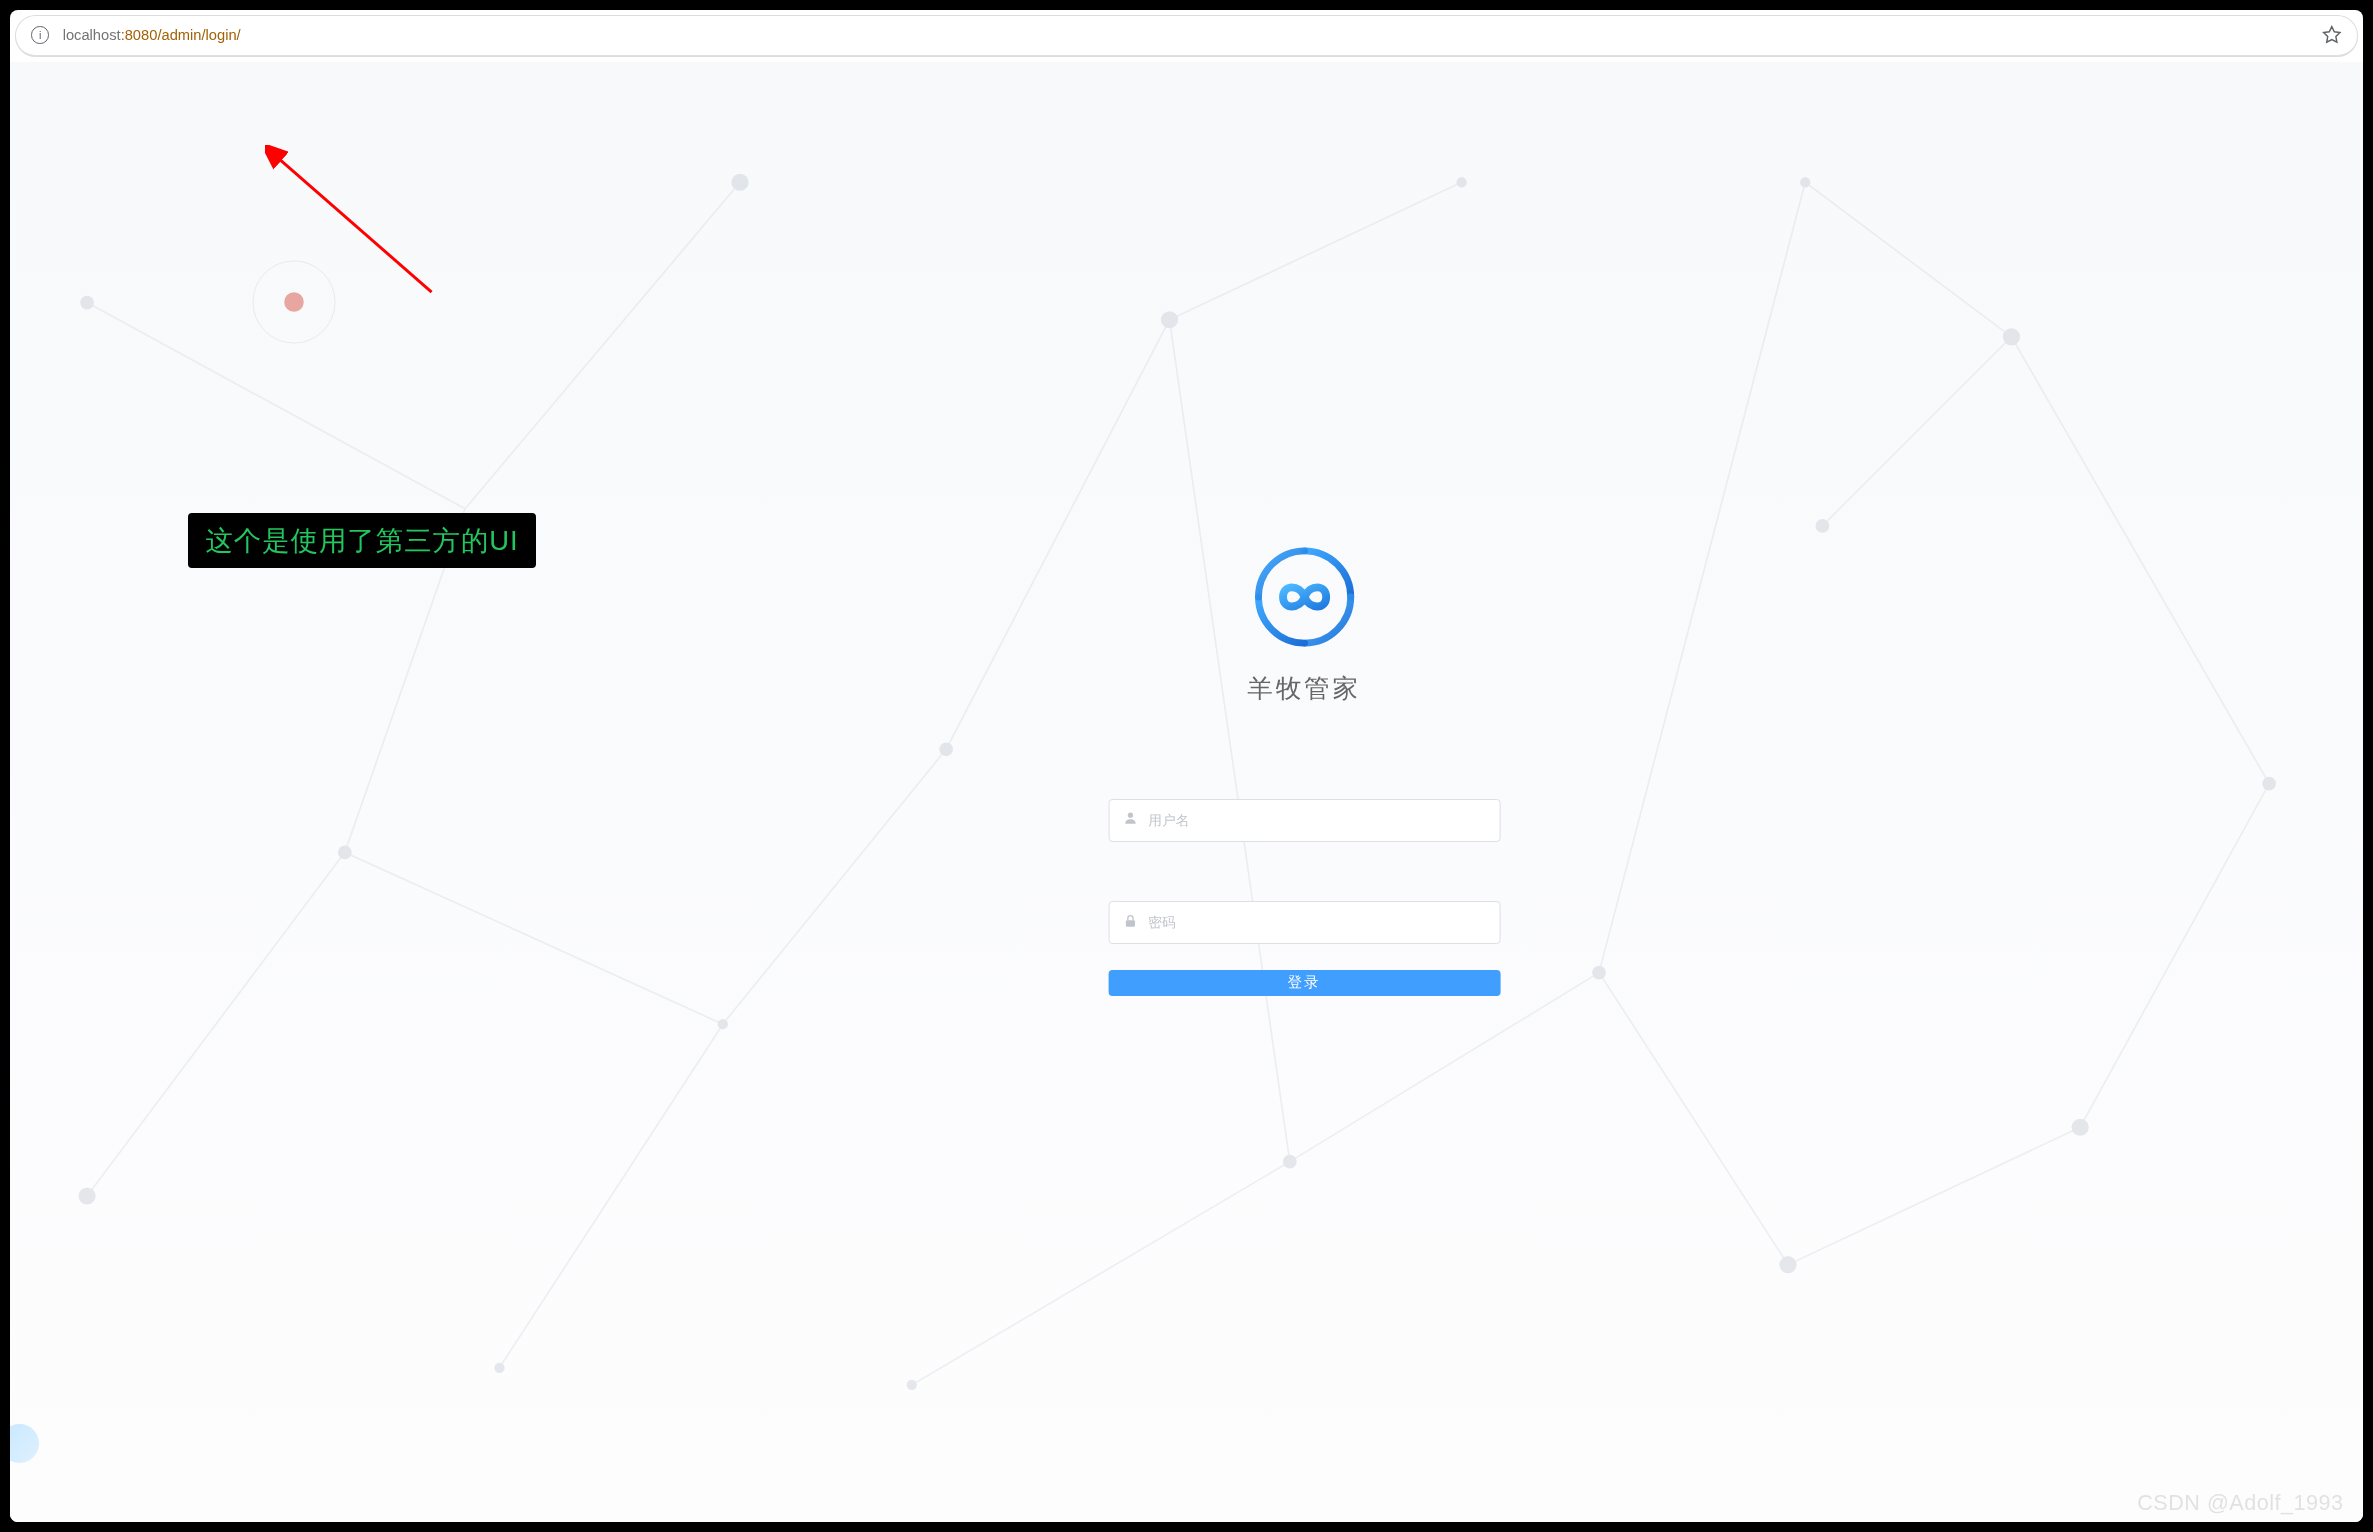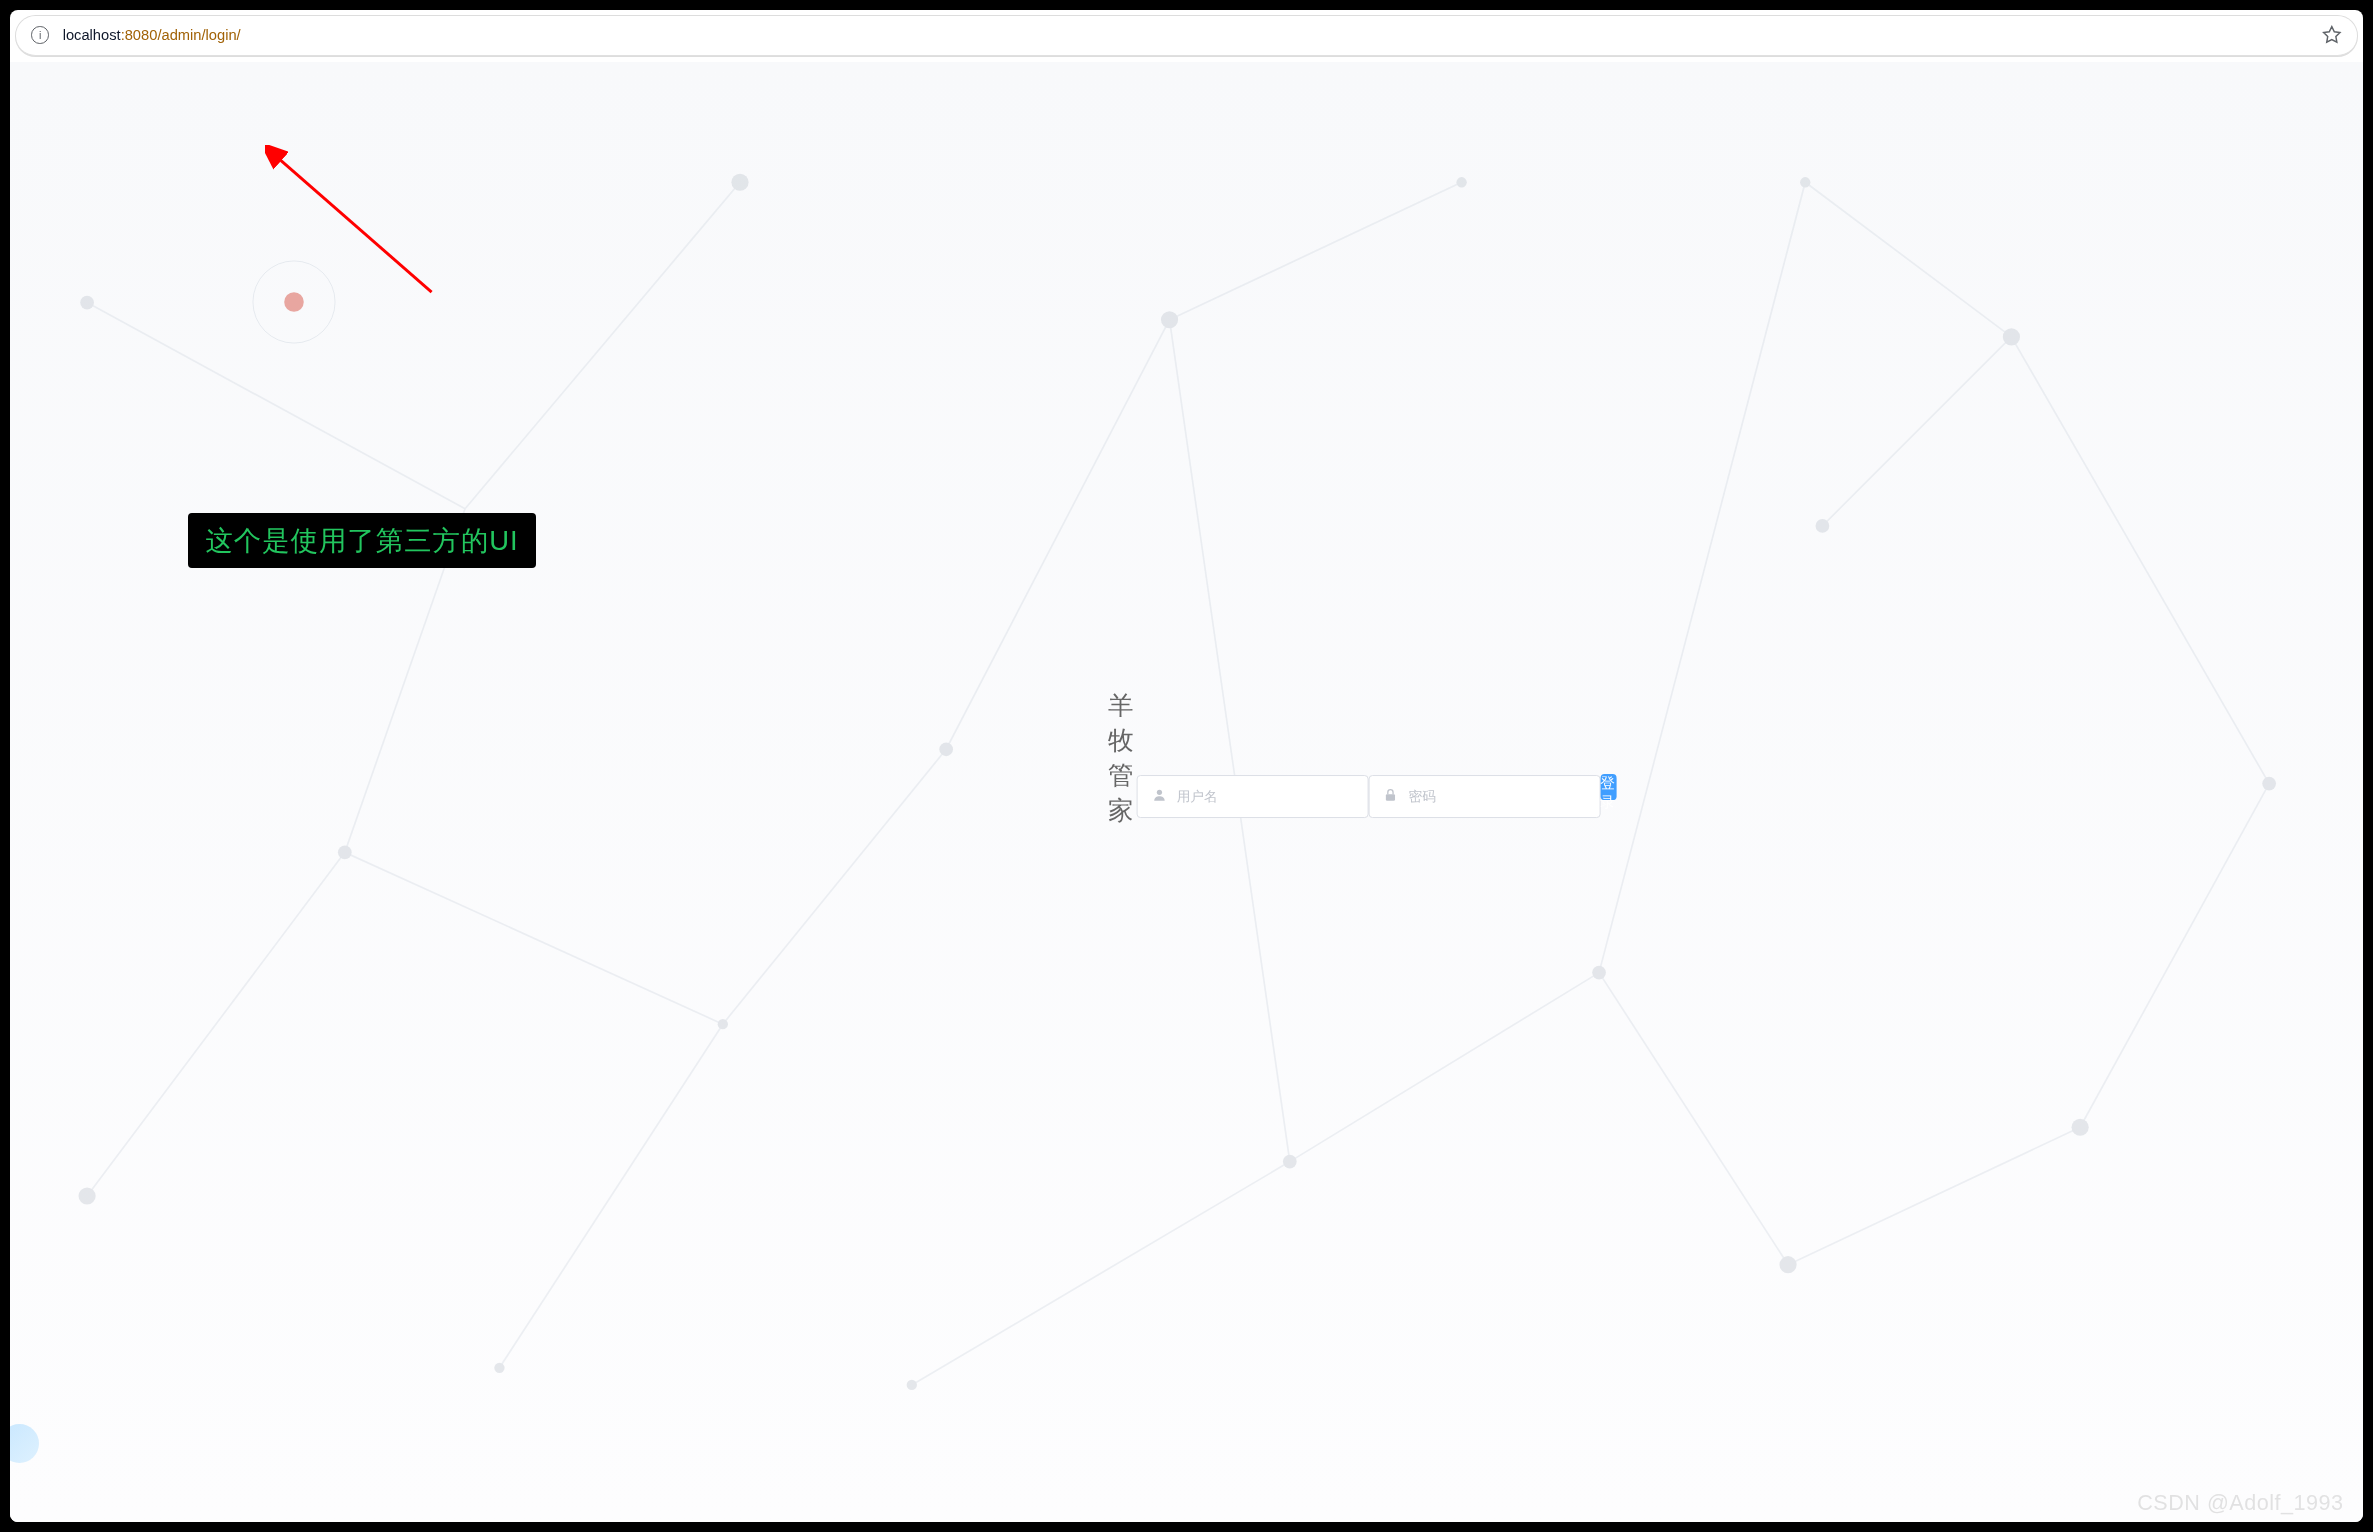--- a/index.html
+++ b/index.html
@@ -45,21 +45,21 @@
       color: #5f6368;
       margin-right: 13.7px;
       flex-shrink: 0;
     }
     .url-text {
       flex: 1;
       font-size: 14.7px;
       color: #202124;
     }
     .url-host {
-      color: #0f172a;
+      color: #737373;
     }
     .url-port-path {
       color: #a16207;
     }
     .star-icon {
       width: 19.6px;
       height: 19.6px;
       color: #5f6368;
     }
     .page-content {
@@ -103,21 +103,21 @@
       border-radius: 3.9px;
       letter-spacing: 1px;
     }
     .login-card {
       position: absolute;
       left: 50%;
       top: 50%;
       transform: translate(-20%, -55%);
       width: 392px;
       display: flex;
-      flex-direction: row;
+      flex-direction: column;
       align-items: center;
     }
     .logo-circle {
       width: 108px;
       height: 108px;
       margin-bottom: 19.6px;
     }
     .brand-title {
       font-size: 25.5px;
       color: #666;

